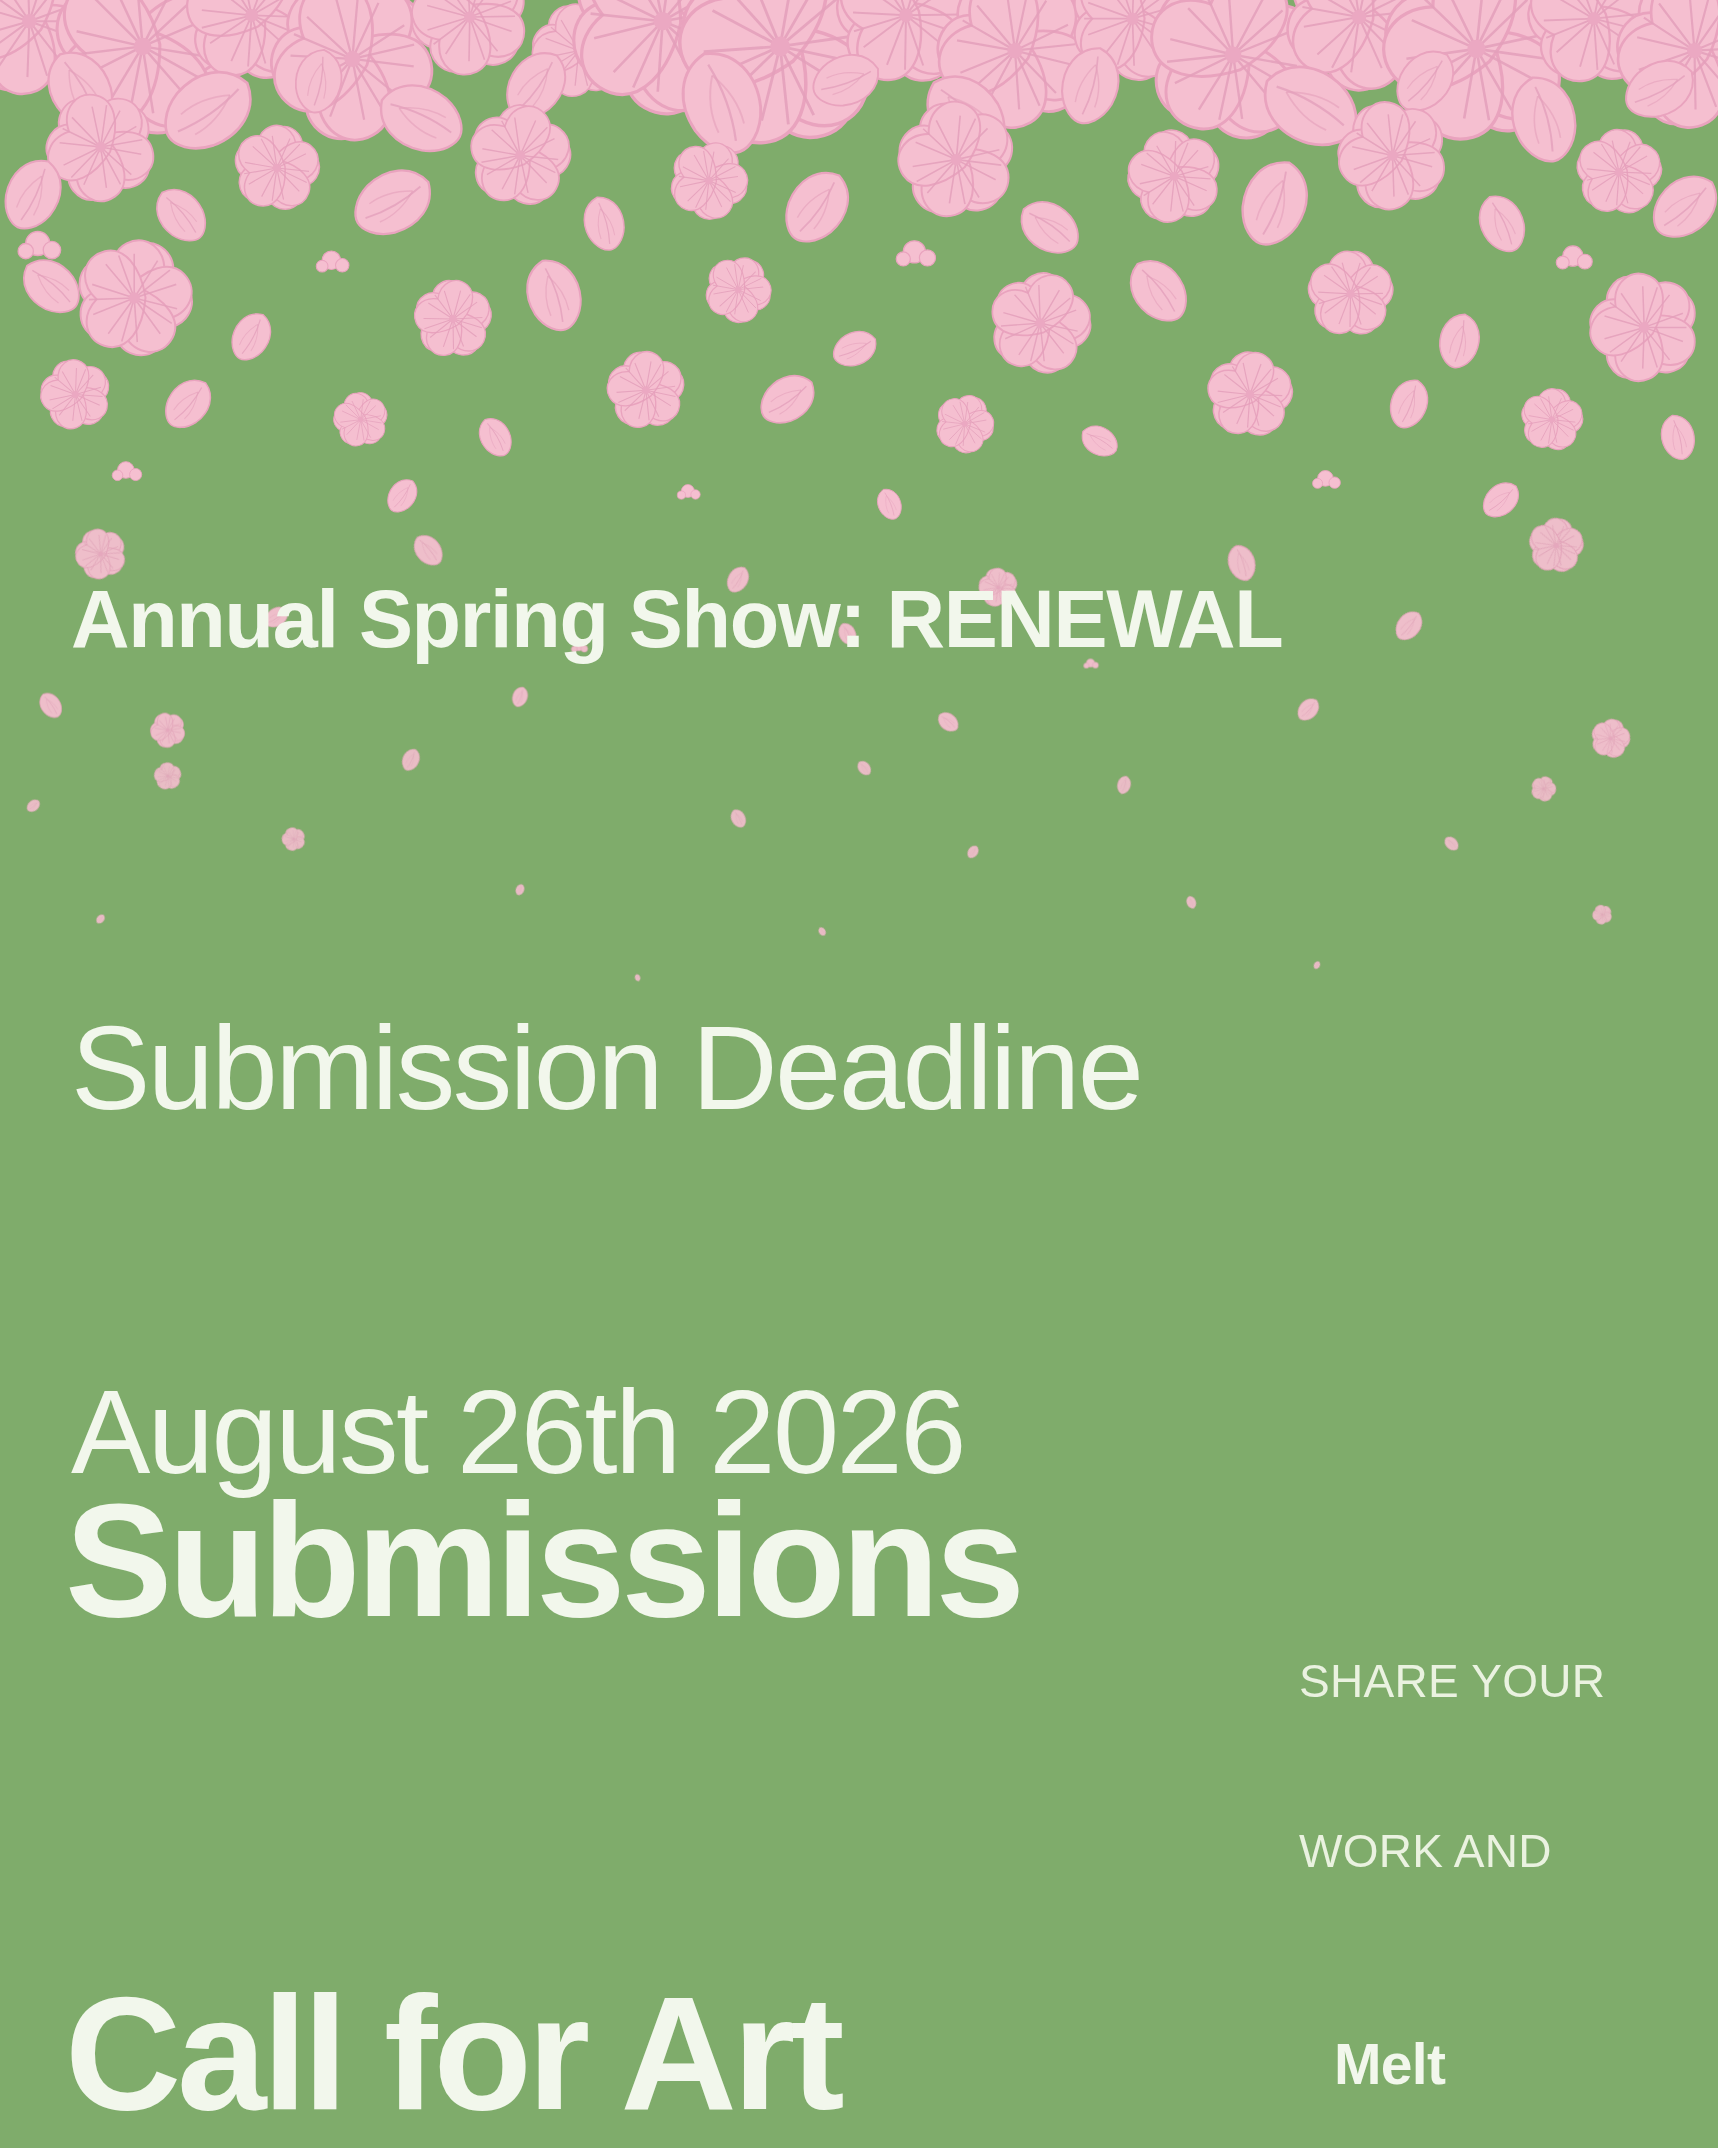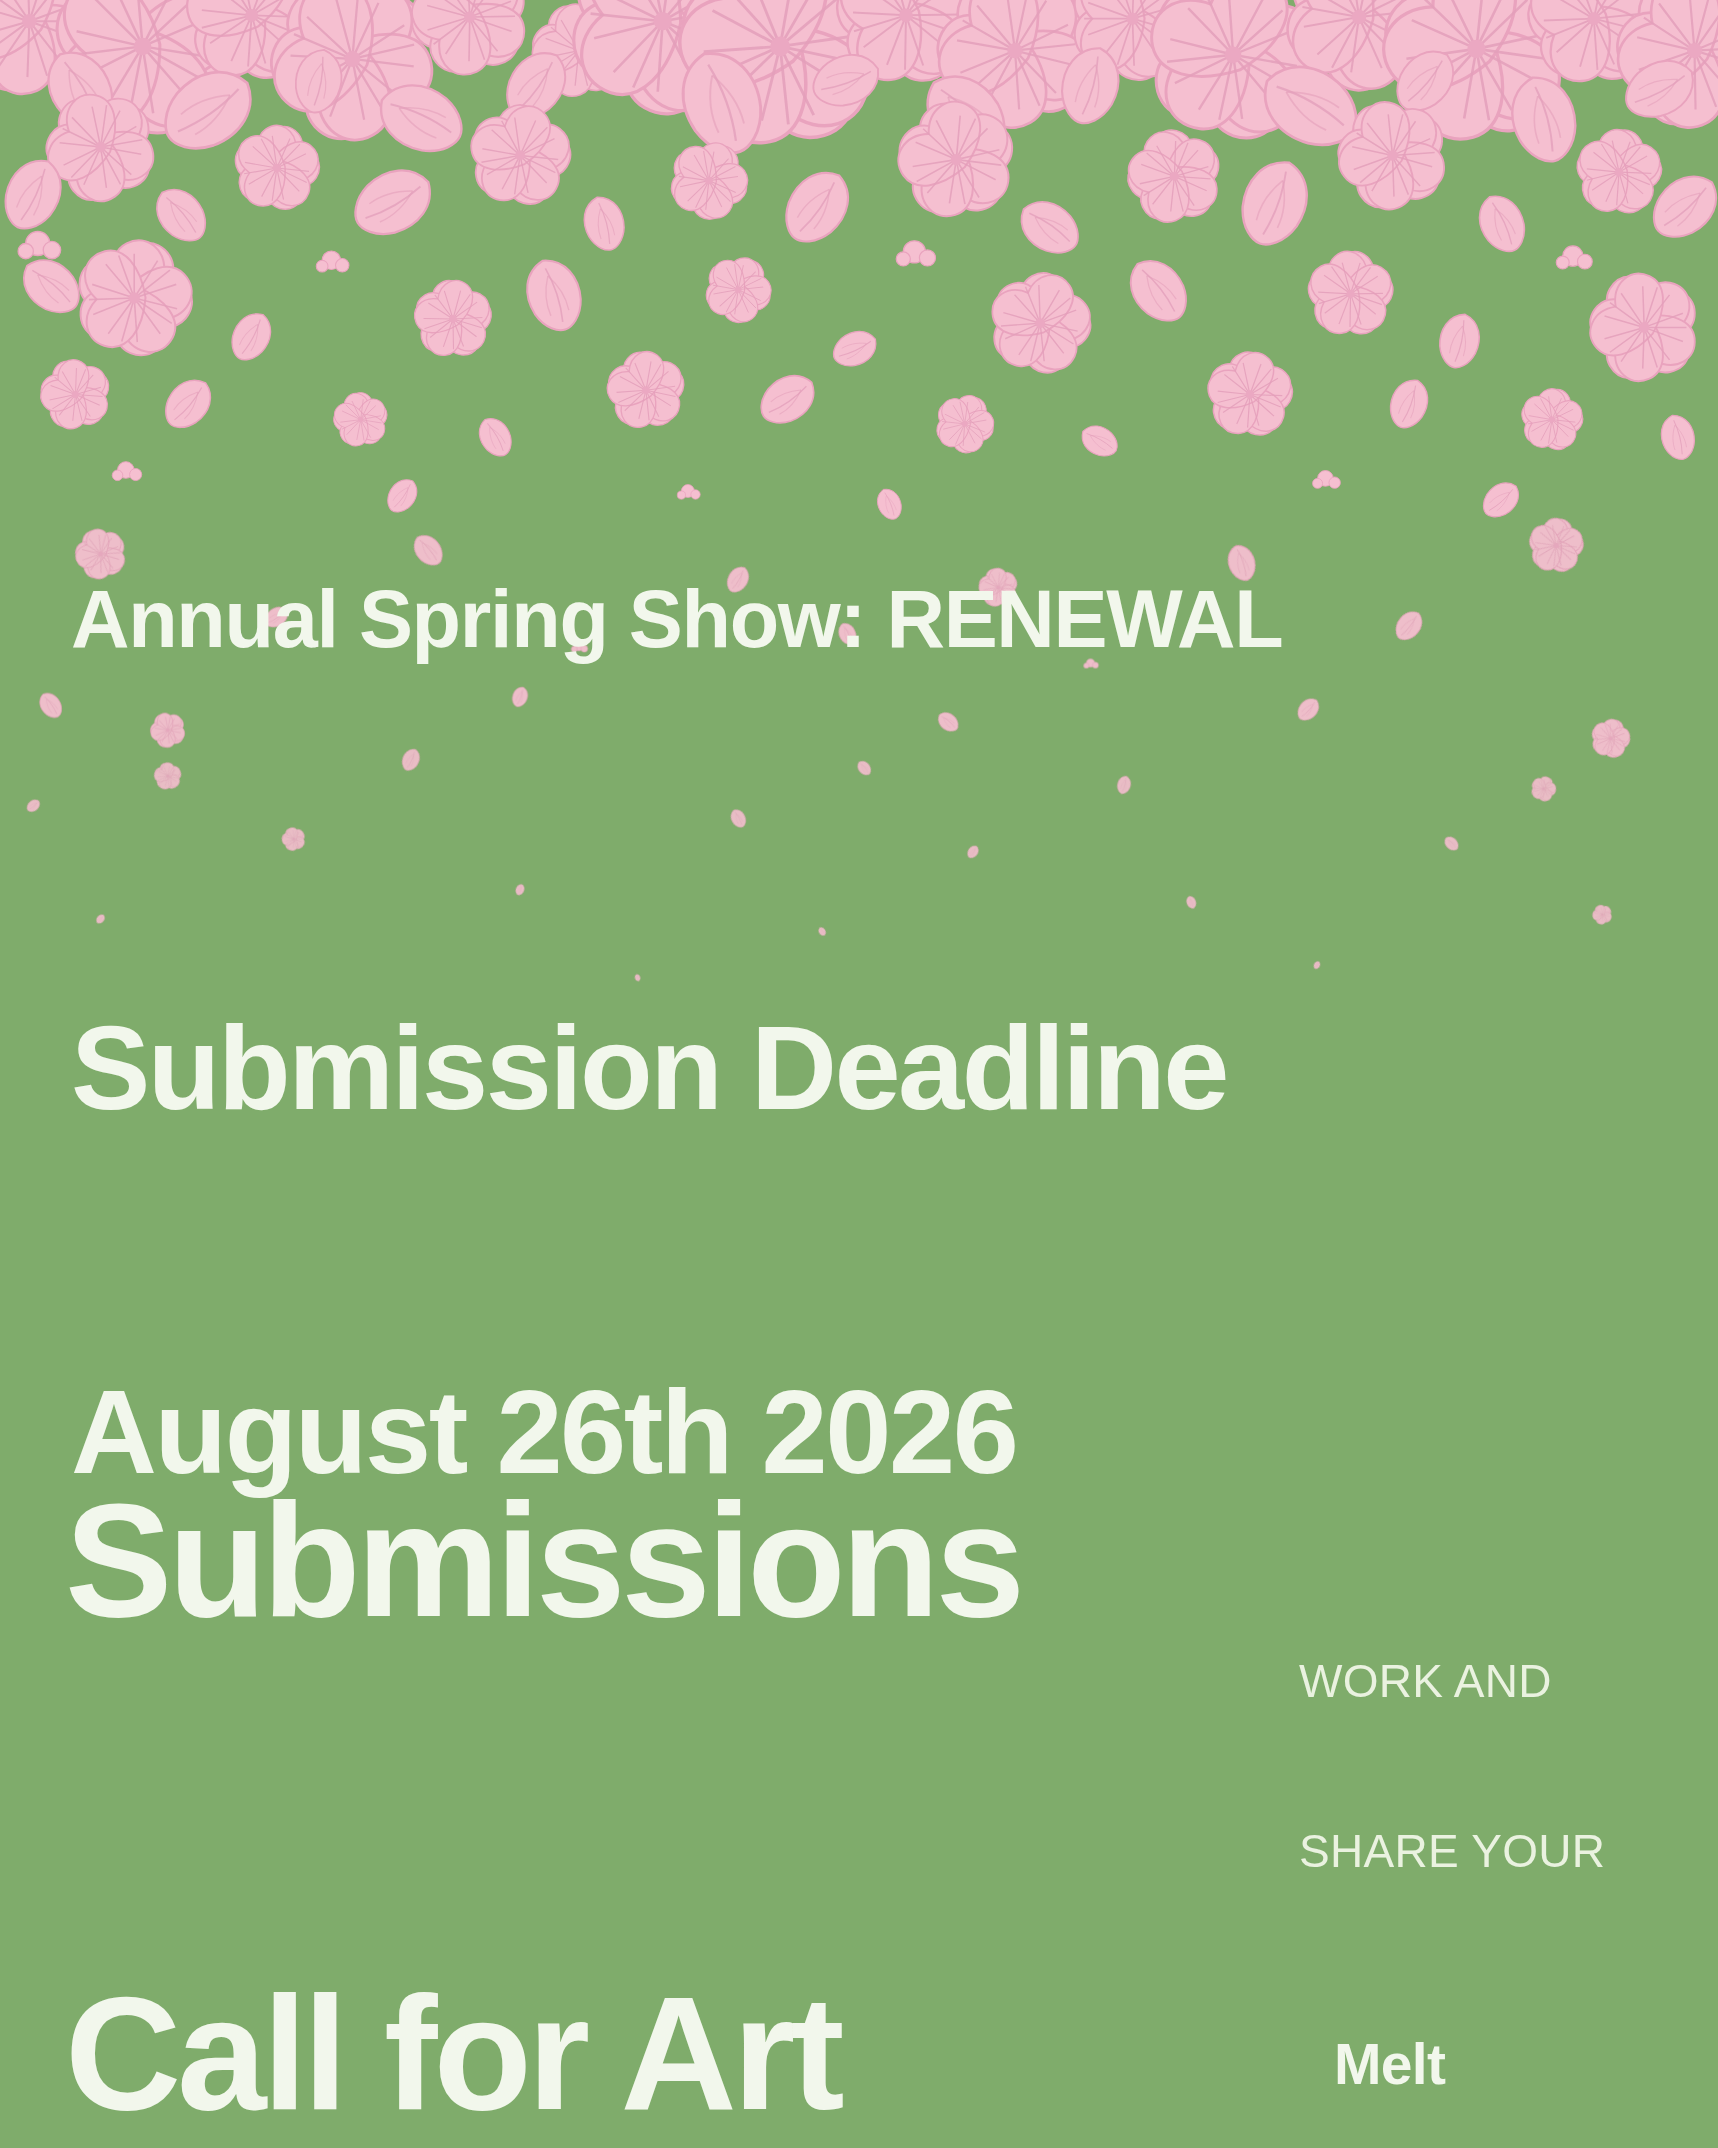--- a/index.html
+++ b/index.html
@@ -44,21 +44,21 @@
     font-size: 81px;
     font-weight: 700;
     letter-spacing: -1.3px;
     line-height: 1;
   }
 
   #deadline {
     left: 71px;
     top: 764px;
     font-size: 119px;
-    font-weight: 700;
+    font-weight: 400;
     letter-spacing: -2.5px;
     line-height: 1.02;
   }
   #deadline .ln { display: block; }
 
   #calltitle {
     left: 65px;
     top: 1150px;
     font-size: 161px;
     font-weight: 700;
@@ -306,22 +306,22 @@
       <span class="ln">Submission Deadline</span>
       <span class="ln">August 26th 2026</span>
     </div>
 
     <div class="tx" id="calltitle">
       <span class="ln">Submissions</span>
       <span class="ln">Call for Art</span>
     </div>
 
     <div class="tx" id="blurb">
+      <span class="ln">SHARE YOUR</span>
       <span class="ln">WORK AND</span>
-      <span class="ln">SHARE YOUR</span>
       
     </div>
 
     <div class="tx" id="logo">
       <span class="ln">Melt</span>
       
       
     </div>
 
 

